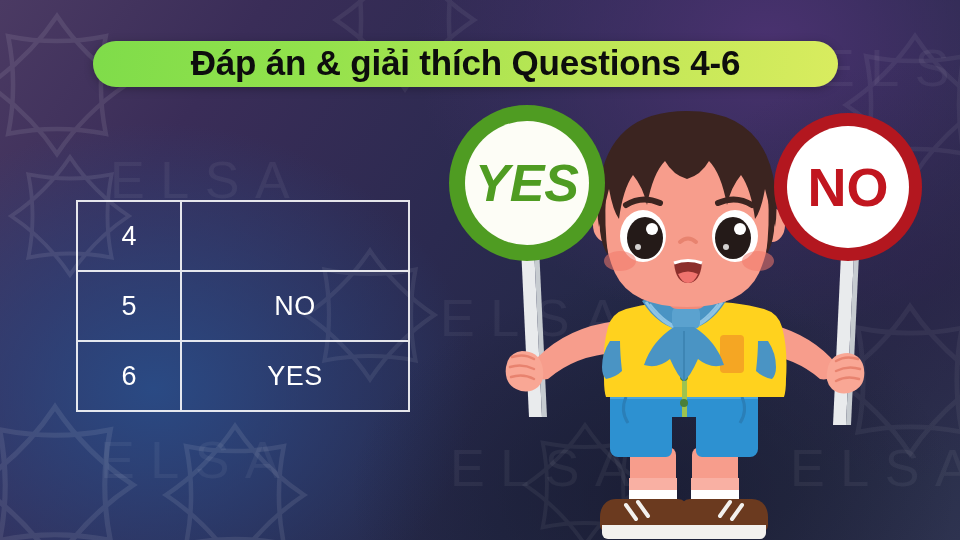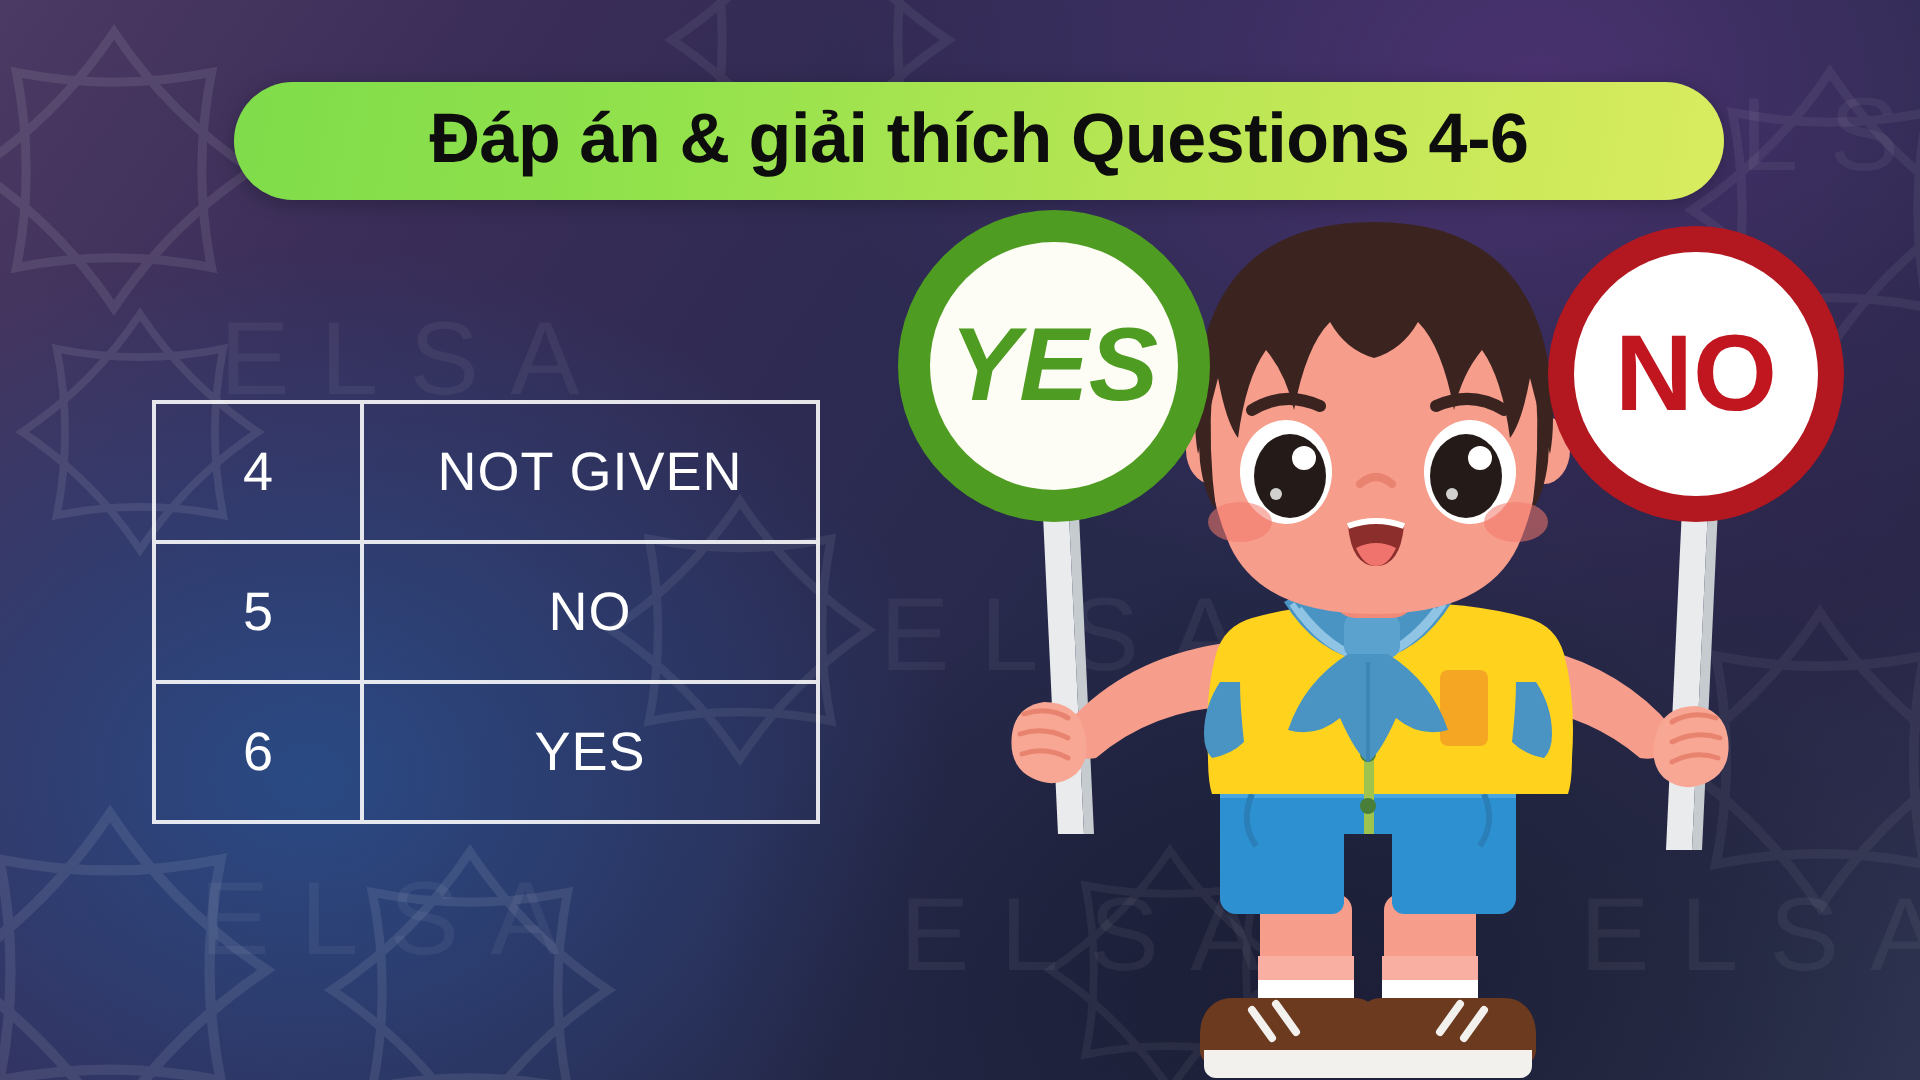--- a/index.html
+++ b/index.html
@@ -47,24 +47,24 @@
     font-weight: 300;
     color: rgba(255,255,255,.055);
     letter-spacing: .30em;
     white-space: nowrap;
     user-select: none;
   }
 
   
   .banner {
     position: absolute;
-    left: 117px;
+    left: 93px;
     top: 41px;
     width: 745px;
-    height: 59px;
+    height: 46px;
     border-radius: 30px;
     background: linear-gradient(100deg, #7fdc4a 0%, #93e24c 30%, #b9e654 62%, #d9ec5f 100%);
     display: flex;
     align-items: center;
     justify-content: center;
     box-shadow: 0 2px 10px rgba(0,0,0,.25);
   }
   .banner-text {
     font-size: 35px;
     font-weight: bold;
@@ -213,21 +213,20 @@
   <div class="wm" style="left:450px; top:438px; font-size:52px;">ELSA</div>
   <div class="wm" style="left:790px; top:438px; font-size:52px;">ELSA</div>
 
   <div class="banner">
     <div class="banner-text">Đáp án &amp; giải thích Questions 4-6</div>
   </div>
 
   <div class="ans-table">
     <div class="ans-row">
       <div class="cell-num">4</div>
-      <div class="cell-val">NOT GIVEN</div>
     </div>
     <div class="ans-row">
       <div class="cell-num">5</div>
       <div class="cell-val">NO</div>
     </div>
     <div class="ans-row">
       <div class="cell-num">6</div>
       <div class="cell-val">YES</div>
     </div>
   </div>

